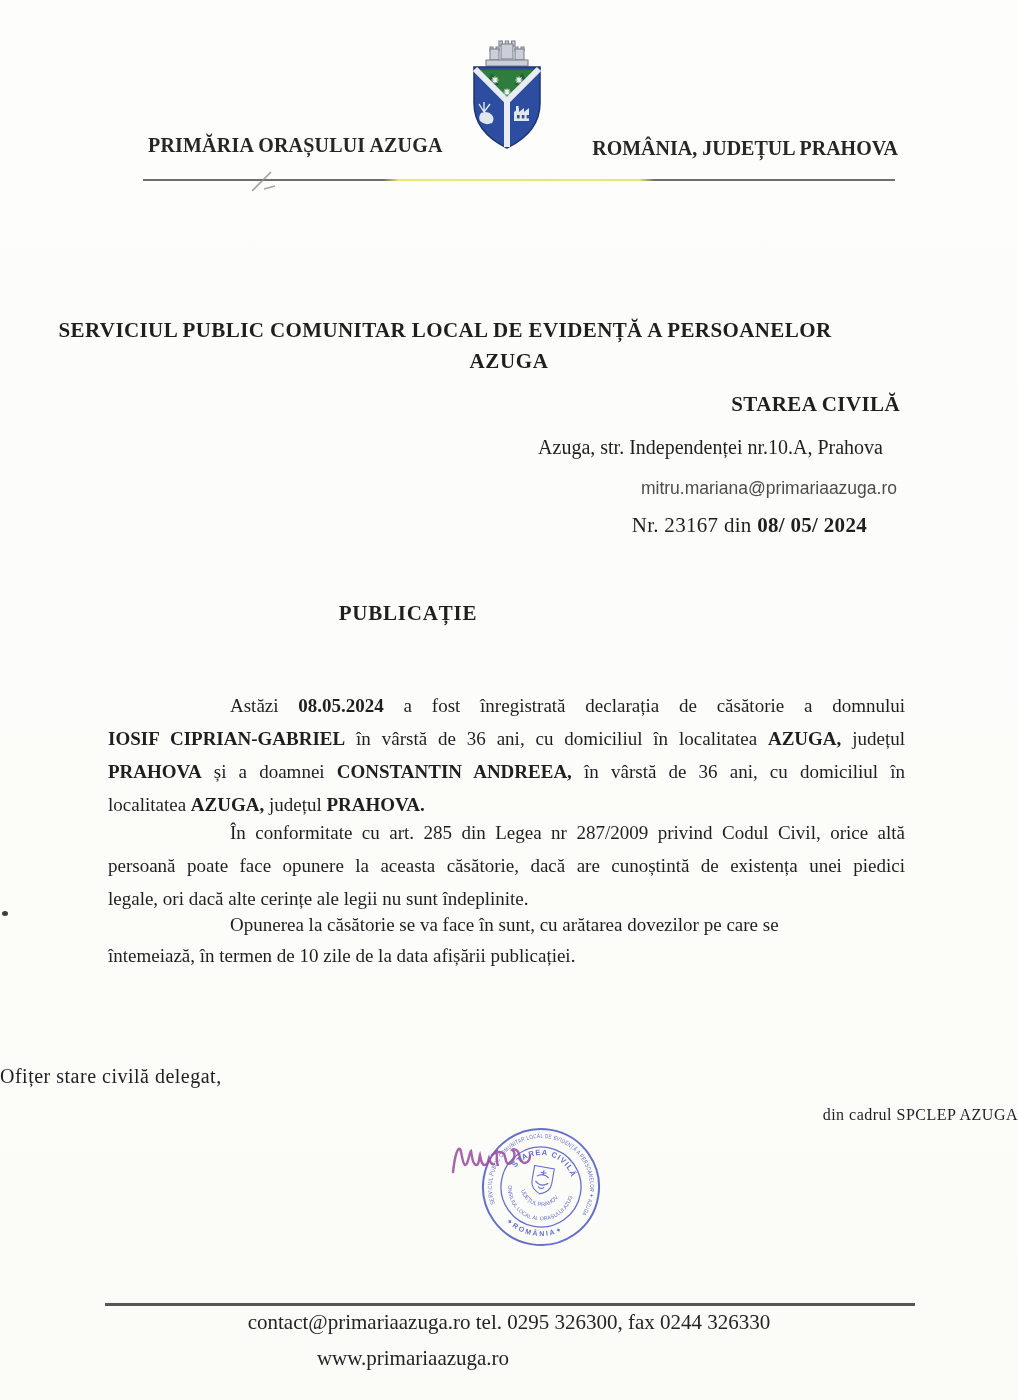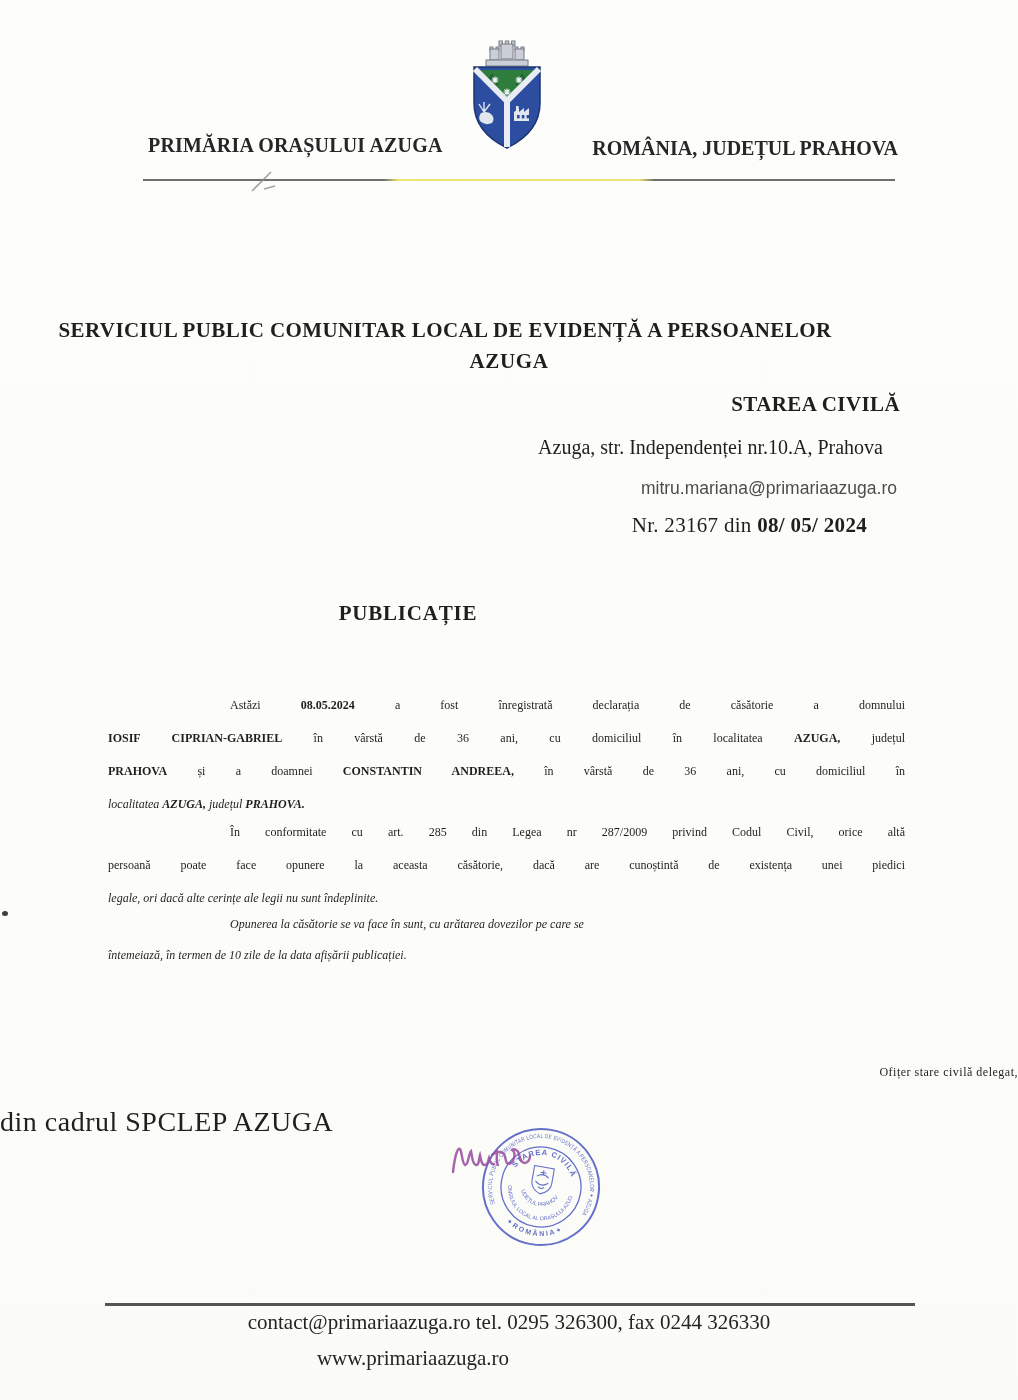--- a/index.html
+++ b/index.html
@@ -20,28 +20,28 @@
   .svc1{position:absolute; left:0; width:890px; top:318px; text-align:center; font-size:21px; font-weight:bold; letter-spacing:.4px;}
   .svc2{position:absolute; left:0; width:1018px; top:349px; text-align:center; font-size:21px; font-weight:bold; letter-spacing:.6px;}
   .office{position:absolute; right:118px; top:392px; font-size:21px; font-weight:bold; letter-spacing:.4px;}
   .address{position:absolute; right:135px; top:436px; font-size:20px;}
   .email{position:absolute; right:121px; top:478px; font-size:17.5px; font-family:"Liberation Sans","DejaVu Sans",sans-serif; color:#4c4c4c;}
   .regline{position:absolute; right:151px; top:513px; font-size:21px; letter-spacing:.3px;}
   .doc-title{position:absolute; left:0; width:816px; top:601px; text-align:center; font-size:21px; font-weight:bold; letter-spacing:.8px;}
   
   .para{position:absolute; left:108px; width:797px;}
   .p1{top:689px;} .p2{top:816px;} .p3{top:909px;}
-  .line{font-size:12px; line-height:33px; text-align:justify; text-align-last:justify;}
+  .line{font-size:19px; line-height:33px; text-align:justify; text-align-last:justify;}
   .p3 .line{line-height:31px;}
-  .line.last{text-align:right; text-align-last:left;font-style:italic;}
+  .line.last{text-align:right; text-align-last:left;}
   .indent{padding-left:122px;}
   .b{font-weight:bold;}
   
-  .sig1{position:absolute; left:0; width:1018px; top:1065px; text-align:right; font-size:12px; letter-spacing:.5px;}
-  .sig2{position:absolute; left:0; width:1018px; top:1106px; text-align:left; font-size:28px; letter-spacing:.5px;}
+  .sig1{position:absolute; left:0; width:1018px; top:1065px; text-align:left; font-size:20px; letter-spacing:.5px;}
+  .sig2{position:absolute; left:0; width:1018px; top:1106px; text-align:right; font-size:16px; letter-spacing:.5px;}
   .stamp{position:absolute; left:461px; top:1107px; width:160px; height:160px; opacity:.85;}
   .handsig{position:absolute; left:448px; top:1138px; width:88px; height:46px;}
   
   .f-rule{position:absolute; left:105px; top:1303px; width:810px; height:3px; background:#565656;}
   .f1{position:absolute; left:0; width:1018px; top:1310px; text-align:center; font-size:21px; color:#242424;}
   .f2{position:absolute; left:0; width:826px; top:1346px; text-align:center; font-size:21px; color:#242424;}
   .dot{position:absolute; left:2px; top:911px; width:6px; height:5px; border-radius:50%; background:#3e3e3e;}
   .stamp text{font-family:"Liberation Sans","DejaVu Sans",sans-serif; fill:#4a57c2;}
 </style>
 </head>

